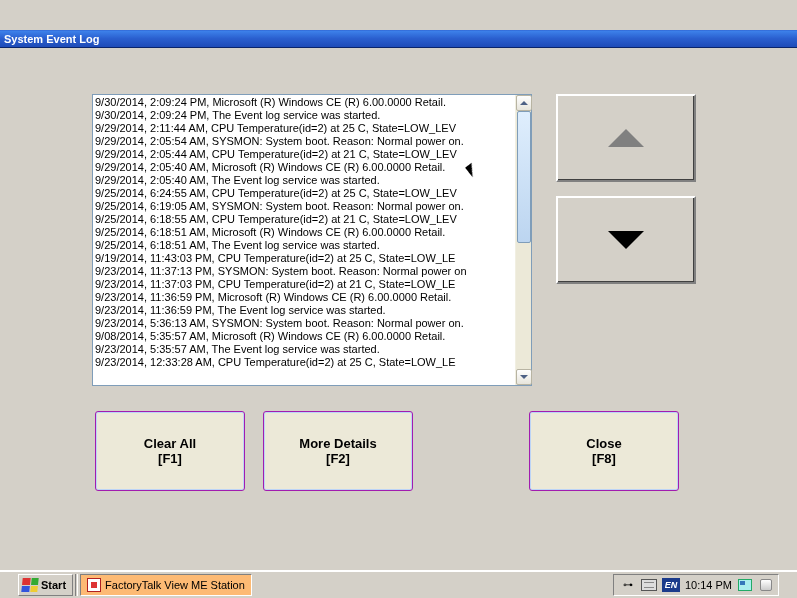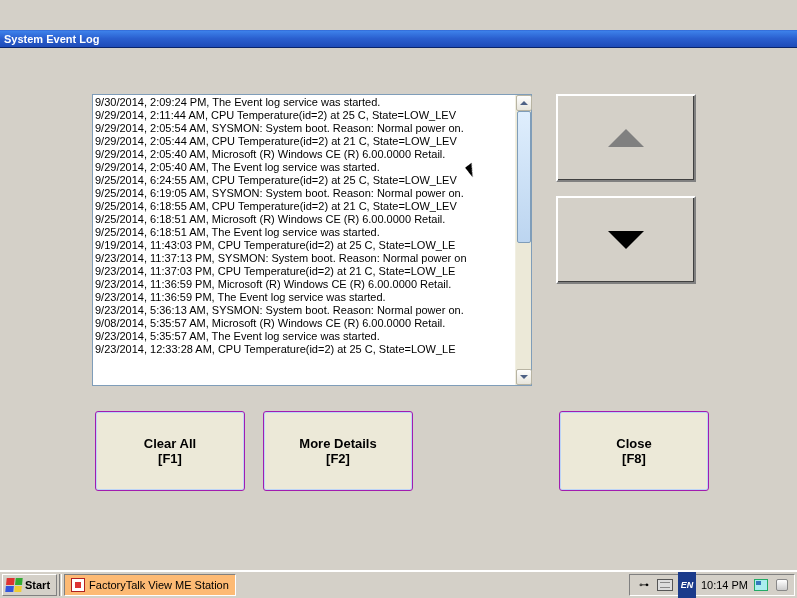--- a/index.html
+++ b/index.html
@@ -98,33 +98,33 @@
     border: 1px solid #a21caf;
     border-radius: 3px;
     box-shadow: inset 0 0 0 1px #bcd4f6;
     display:flex;flex-direction:column;align-items:center;justify-content:center;
     font-weight: bold;
     font-size: 13px;
     text-align:center;
   }
   .btn-clear { left: 95px; }
   .btn-more  { left: 263px; }
-  .btn-close { left: 559px; }
+  .btn-close { left: 529px; }
 
   .taskbar {
     position: absolute;
     left: 0; bottom: 0;
     width: 100%;
     height: 28px;
     background: #d4d0c8;
     border-top: 1px solid #fff;
     box-shadow: inset 0 1px 0 #fff;
     display: flex;
     align-items: center;
-    padding: 2px 2px;
+    padding: 2px 18px;
   }
   .start-btn {
     height: 22px;
     padding: 0 6px 0 3px;
     background: #d4d0c8;
     border: 1px solid;
     border-color: #fff #808080 #808080 #fff;
     display:flex;align-items:center;
     font-weight: bold;
     font-size: 11px;
@@ -157,21 +157,21 @@
     border: 1px solid;
     border-color: #808080 #fff #fff #808080;
     padding: 0 4px 0 6px;
     display:flex;align-items:center;gap:5px;
     font-size: 11px;
   }
   .tray-ico { width:16px;height:14px;display:flex;align-items:center;justify-content:center;font-size:10px;}
   .usb { font-family: monospace; }
   .kbd { width:18px;height:12px;border:1px solid #555;background:#ddd;position:relative;}
   .kbd::after{content:"";position:absolute;inset:2px;border-top:1px solid #888;border-bottom:1px solid #888;}
-  .en-badge{width:18px;height:26px;background:#1b3b8b;color:#fff;font-weight:bold;font-size:9px;display:flex;align-items:center;justify-content:center;font-style:italic;}
+  .en-badge{width:18px;height:14px;background:#1b3b8b;color:#fff;font-weight:bold;font-size:9px;display:flex;align-items:center;justify-content:center;font-style:italic;}
   .desk{width:14px;height:12px;border:1px solid #2a6;background:#aee;position:relative;}
   .desk::before{content:"";position:absolute;left:1px;top:1px;width:5px;height:4px;background:#37b;}
   .tool{width:12px;height:12px;border:1px solid #888;border-radius:2px;background:linear-gradient(#fff,#ccc);}
   .cursor {
     position:absolute; left: 468px; top: 164px; width:12px;height:16px; pointer-events:none;
   }
   .cursor::before{
     content:"";position:absolute;left:0;top:0;width:0;height:0;
     border-left:0 solid transparent;
     border-right:8px solid transparent;
@@ -182,20 +182,21 @@
 </style>
 </head>
 <body>
 
 <div class="titlebar">
   <span>System Event Log</span>
 </div>
 
 <div class="log-area">
   <div class="log-content" id="log-content">
+      <div class="log-line">9/30/2014, 2:09:24 PM, Microsoft (R) Windows CE (R) 6.00.0000 Retail.</div>
       <div class="log-line">9/30/2014, 2:09:24 PM, The Event log service was started.</div>
       <div class="log-line">9/29/2014, 2:11:44 AM, CPU Temperature(id=2) at 25 C, State=LOW_LEV</div>
       <div class="log-line">9/29/2014, 2:05:54 AM, SYSMON: System boot. Reason: Normal power on.</div>
       <div class="log-line">9/29/2014, 2:05:44 AM, CPU Temperature(id=2) at 21 C, State=LOW_LEV</div>
       <div class="log-line">9/29/2014, 2:05:40 AM, Microsoft (R) Windows CE (R) 6.00.0000 Retail.</div>
       <div class="log-line">9/29/2014, 2:05:40 AM, The Event log service was started.</div>
       <div class="log-line">9/25/2014, 6:24:55 AM, CPU Temperature(id=2) at 25 C, State=LOW_LEV</div>
       <div class="log-line">9/25/2014, 6:19:05 AM, SYSMON: System boot. Reason: Normal power on.</div>
       <div class="log-line">9/25/2014, 6:18:55 AM, CPU Temperature(id=2) at 21 C, State=LOW_LEV</div>
       <div class="log-line">9/25/2014, 6:18:51 AM, Microsoft (R) Windows CE (R) 6.00.0000 Retail.</div>

